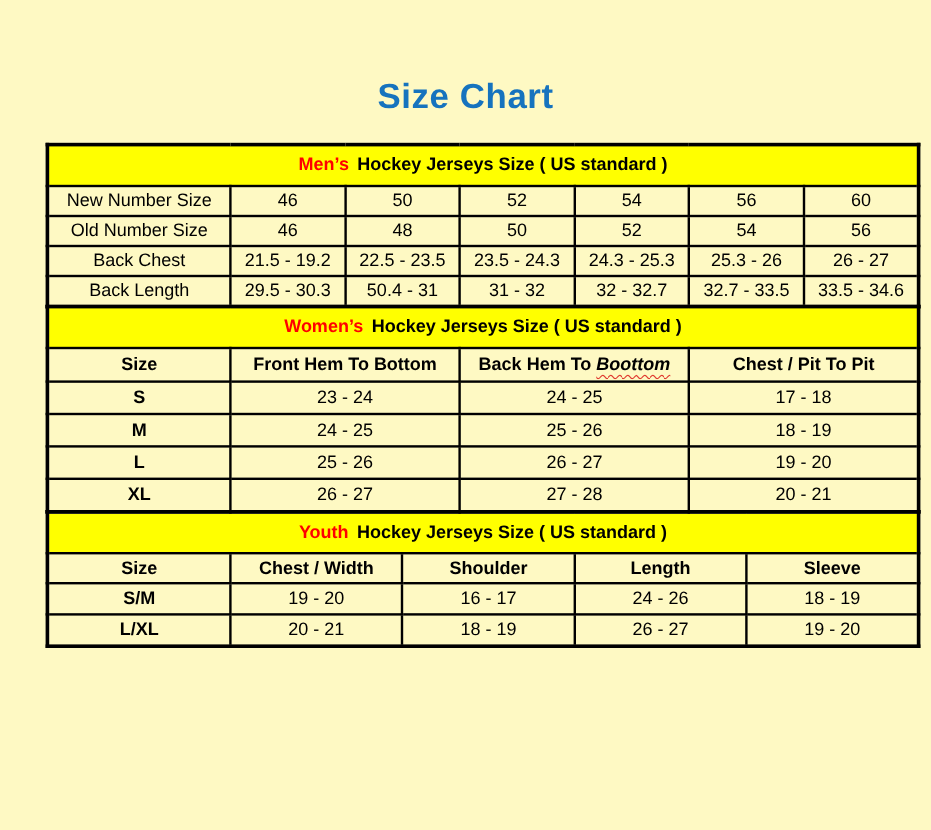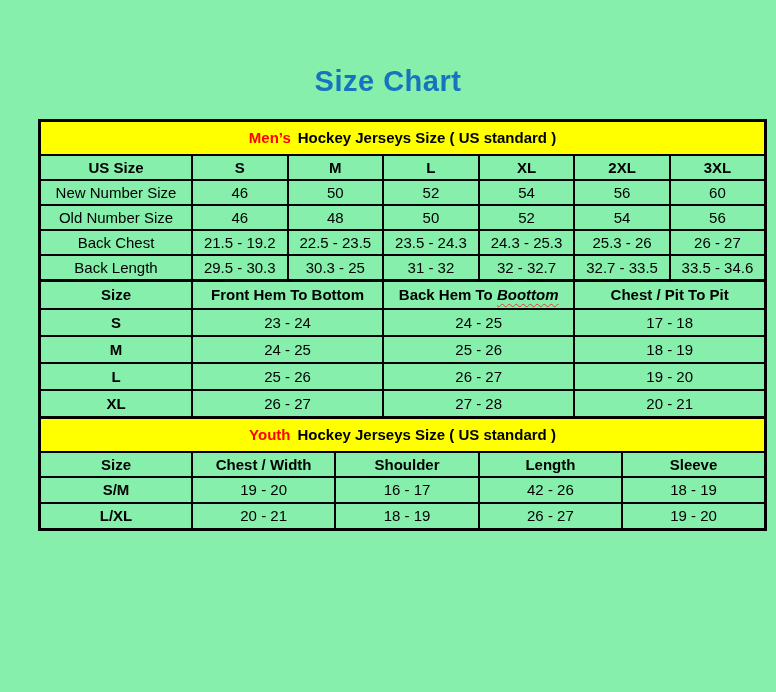--- a/index.html
+++ b/index.html
@@ -4,21 +4,21 @@
 <style>
   :root{
     --title-blue:#1673BE;
     --band-yellow:#FFFF00;
     --accent-red:#FF0000;
     --border-black:#000000;
     --squiggle-red:#E03C31;
   }
   html,body{margin:0;padding:0;background:#ffffff;}
   body{font-family:"Liberation Sans",sans-serif;color:#000;}
-  .page{width:776px;height:692px;background:#86efac;overflow:hidden;position:relative;}
+  .page{width:776px;height:692px;background:#fef9c3;overflow:hidden;position:relative;}
   .title{
     margin:0;
     padding:64px 0 20px 0;
     text-align:center;
     font-size:29px;
     line-height:1.2;
     font-weight:700;
     color:var(--title-blue);
     letter-spacing:0.5px;
   }
@@ -75,29 +75,20 @@
           <col style="width: 13.1667%;">
           <col style="width: 13.1667%;">
           <col style="width: 13.1667%;">
           <col style="width: 13.1667%;">
           <col style="width: 13.1667%;">
         </colgroup>
         <tbody>
           <tr data-name="section-title-row">
             <td colspan="7" class="band" data-name="men-section-title-cell"><span class="accent" data-name="section-title-accent">Men’s</span><span class="rest" data-name="section-title-text">Hockey Jerseys Size ( US standard )</span></td>
           </tr>
-          <tr data-name="column-header-row">
-            <td class="header-cell" data-name="column-header-us-size">US Size</td>
-            <td class="header-cell" data-name="column-header-s">S</td>
-            <td class="header-cell" data-name="column-header-m">M</td>
-            <td class="header-cell" data-name="column-header-l">L</td>
-            <td class="header-cell" data-name="column-header-xl">XL</td>
-            <td class="header-cell" data-name="column-header-2xl">2XL</td>
-            <td class="header-cell" data-name="column-header-3xl">3XL</td>
-          </tr>
           <tr class="data-row" data-name="table-row">
             <td class="row-label" data-name="row-label-cell">New Number Size</td>
             <td data-name="value-cell">46</td>
             <td data-name="value-cell">50</td>
             <td data-name="value-cell">52</td>
             <td data-name="value-cell">54</td>
             <td data-name="value-cell">56</td>
             <td data-name="value-cell">60</td>
           </tr>
           <tr class="data-row" data-name="table-row">
@@ -114,36 +105,39 @@
             <td data-name="value-cell">21.5 - 19.2</td>
             <td data-name="value-cell">22.5 - 23.5</td>
             <td data-name="value-cell">23.5 - 24.3</td>
             <td data-name="value-cell">24.3 - 25.3</td>
             <td data-name="value-cell">25.3 - 26</td>
             <td data-name="value-cell">26 - 27</td>
           </tr>
           <tr class="data-row" data-name="table-row">
             <td class="row-label" data-name="row-label-cell">Back Length</td>
             <td data-name="value-cell">29.5 - 30.3</td>
-            <td data-name="value-cell">30.3 - 25</td>
+            <td data-name="value-cell">50.4 - 31</td>
             <td data-name="value-cell">31 - 32</td>
             <td data-name="value-cell">32 - 32.7</td>
             <td data-name="value-cell">32.7 - 33.5</td>
             <td data-name="value-cell">33.5 - 34.6</td>
           </tr>
         </tbody>
       </table>
       <table class="size-table" data-name="women-size-table">
         <colgroup>
           <col style="width: 21%;">
           <col style="width: 26.3333%;">
           <col style="width: 26.3333%;">
           <col style="width: 26.3333%;">
         </colgroup>
         <tbody>
+          <tr data-name="section-title-row">
+            <td colspan="4" class="band" data-name="women-section-title-cell"><span class="accent" data-name="section-title-accent">Women’s</span><span class="rest" data-name="section-title-text">Hockey Jerseys Size ( US standard )</span></td>
+          </tr>
           <tr data-name="column-header-row">
             <td class="header-cell" data-name="column-header-size">Size</td>
             <td class="header-cell" data-name="column-header-front-hem-to-bottom">Front Hem To Bottom</td>
             <td class="header-cell" data-name="column-header-back-hem-to-boottom">Back Hem To <span class="squiggle" data-name="misspelled-word">Boottom</span></td>
             <td class="header-cell" data-name="column-header-chest-pit-to-pit">Chest / Pit To Pit</td>
           </tr>
           <tr class="data-row" data-name="table-row">
             <td class="row-label" data-name="row-label-cell">S</td>
             <td data-name="value-cell">23 - 24</td>
             <td data-name="value-cell">24 - 25</td>
@@ -185,21 +179,21 @@
             <td class="header-cell" data-name="column-header-size">Size</td>
             <td class="header-cell" data-name="column-header-chest-width">Chest / Width</td>
             <td class="header-cell" data-name="column-header-shoulder">Shoulder</td>
             <td class="header-cell" data-name="column-header-length">Length</td>
             <td class="header-cell" data-name="column-header-sleeve">Sleeve</td>
           </tr>
           <tr class="data-row" data-name="table-row">
             <td class="row-label" data-name="row-label-cell">S/M</td>
             <td data-name="value-cell">19 - 20</td>
             <td data-name="value-cell">16 - 17</td>
-            <td data-name="value-cell">42 - 26</td>
+            <td data-name="value-cell">24 - 26</td>
             <td data-name="value-cell">18 - 19</td>
           </tr>
           <tr class="data-row" data-name="table-row">
             <td class="row-label" data-name="row-label-cell">L/XL</td>
             <td data-name="value-cell">20 - 21</td>
             <td data-name="value-cell">18 - 19</td>
             <td data-name="value-cell">26 - 27</td>
             <td data-name="value-cell">19 - 20</td>
           </tr>
         </tbody>

